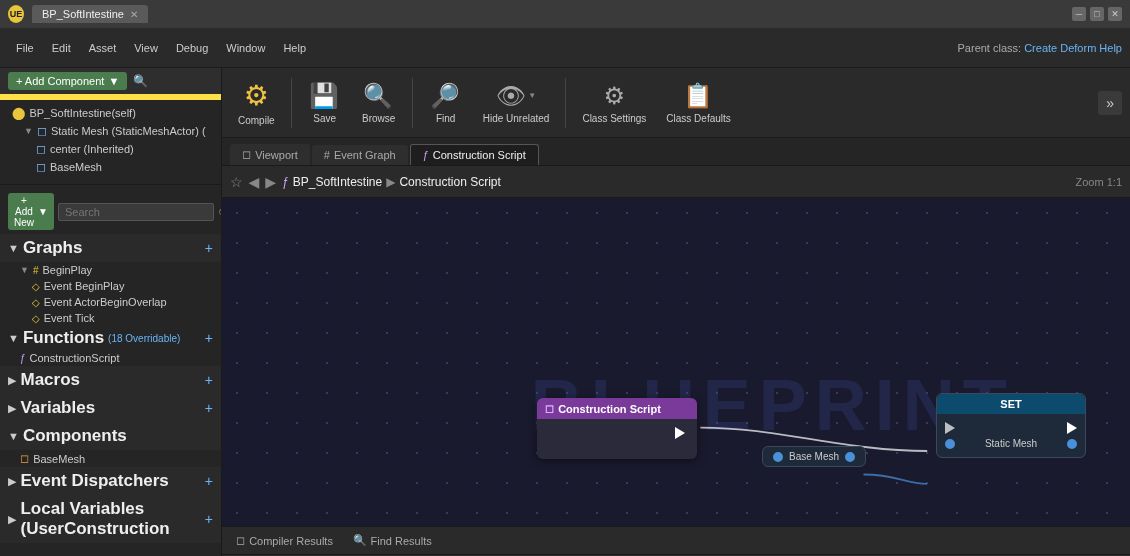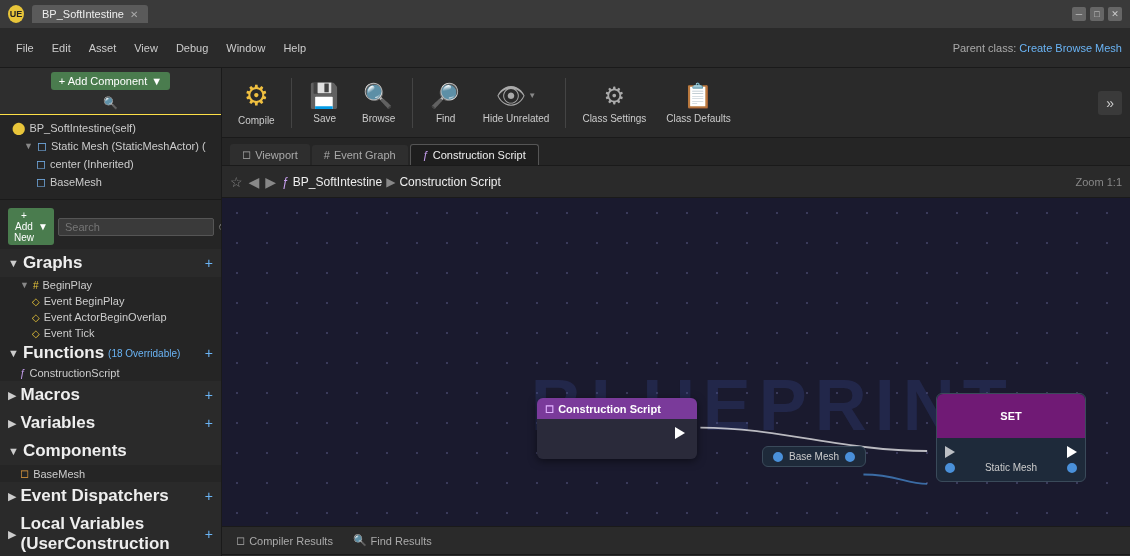--- a/index.html
+++ b/index.html
@@ -97,22 +97,21 @@
       flex-shrink: 0;
     }
 
     
     .components-header {
       background: #2e2e2e;
       padding: 4px 8px;
       display: flex;
       align-items: center;
       gap: 6px;
-      border-bottom: 1px solid #fde047;
-      flex-direction: column;
+      border-bottom: 6px solid #fde047;
     }
     .add-component-btn {
       background: #4a7c4e;
       color: #fff;
       border: none;
       border-radius: 3px;
       padding: 3px 8px;
       font-size: 11px;
       cursor: pointer;
       display: flex; align-items: center; gap: 4px;
@@ -396,23 +395,23 @@
     .set-node {
       position: absolute;
       left: 714px;
       top: 195px;
       width: 150px;
       background: #1e2a3a;
       border-radius: 6px;
       border: 1px solid #3a4a5a;
     }
     .set-node .node-header {
-      background: #701a75;
+      background: #0c4a6e;
       border-radius: 6px 6px 0 0;
-      padding: 16px 8px;
+      padding: 4px 8px;
       font-size: 11px;
       font-weight: bold;
       color: #fff;
       display: flex; align-items: center; justify-content: center;
       gap: 4px;
     }
     .set-node .node-body {
       padding: 6px 4px;
     }
     .node-pin-row {
@@ -547,21 +546,21 @@
 <div class="menu-bar">
   <span class="menu-item">File</span>
   <span class="menu-item">Edit</span>
   <span class="menu-item">Asset</span>
   <span class="menu-item">View</span>
   <span class="menu-item">Debug</span>
   <span class="menu-item">Window</span>
   <span class="menu-item">Help</span>
   <span class="parent-class">
     <span>Parent class:</span>
-    <span class="parent-class-link">Create Browse Mesh</span>
+    <span class="parent-class-link">Create Deform Help</span>
   </span>
 </div>
 
 <div class="main-container">
 
   <div class="left-panel">
 
     <div class="components-header">
       <button class="add-component-btn">
         <span>+ Add Component</span>

